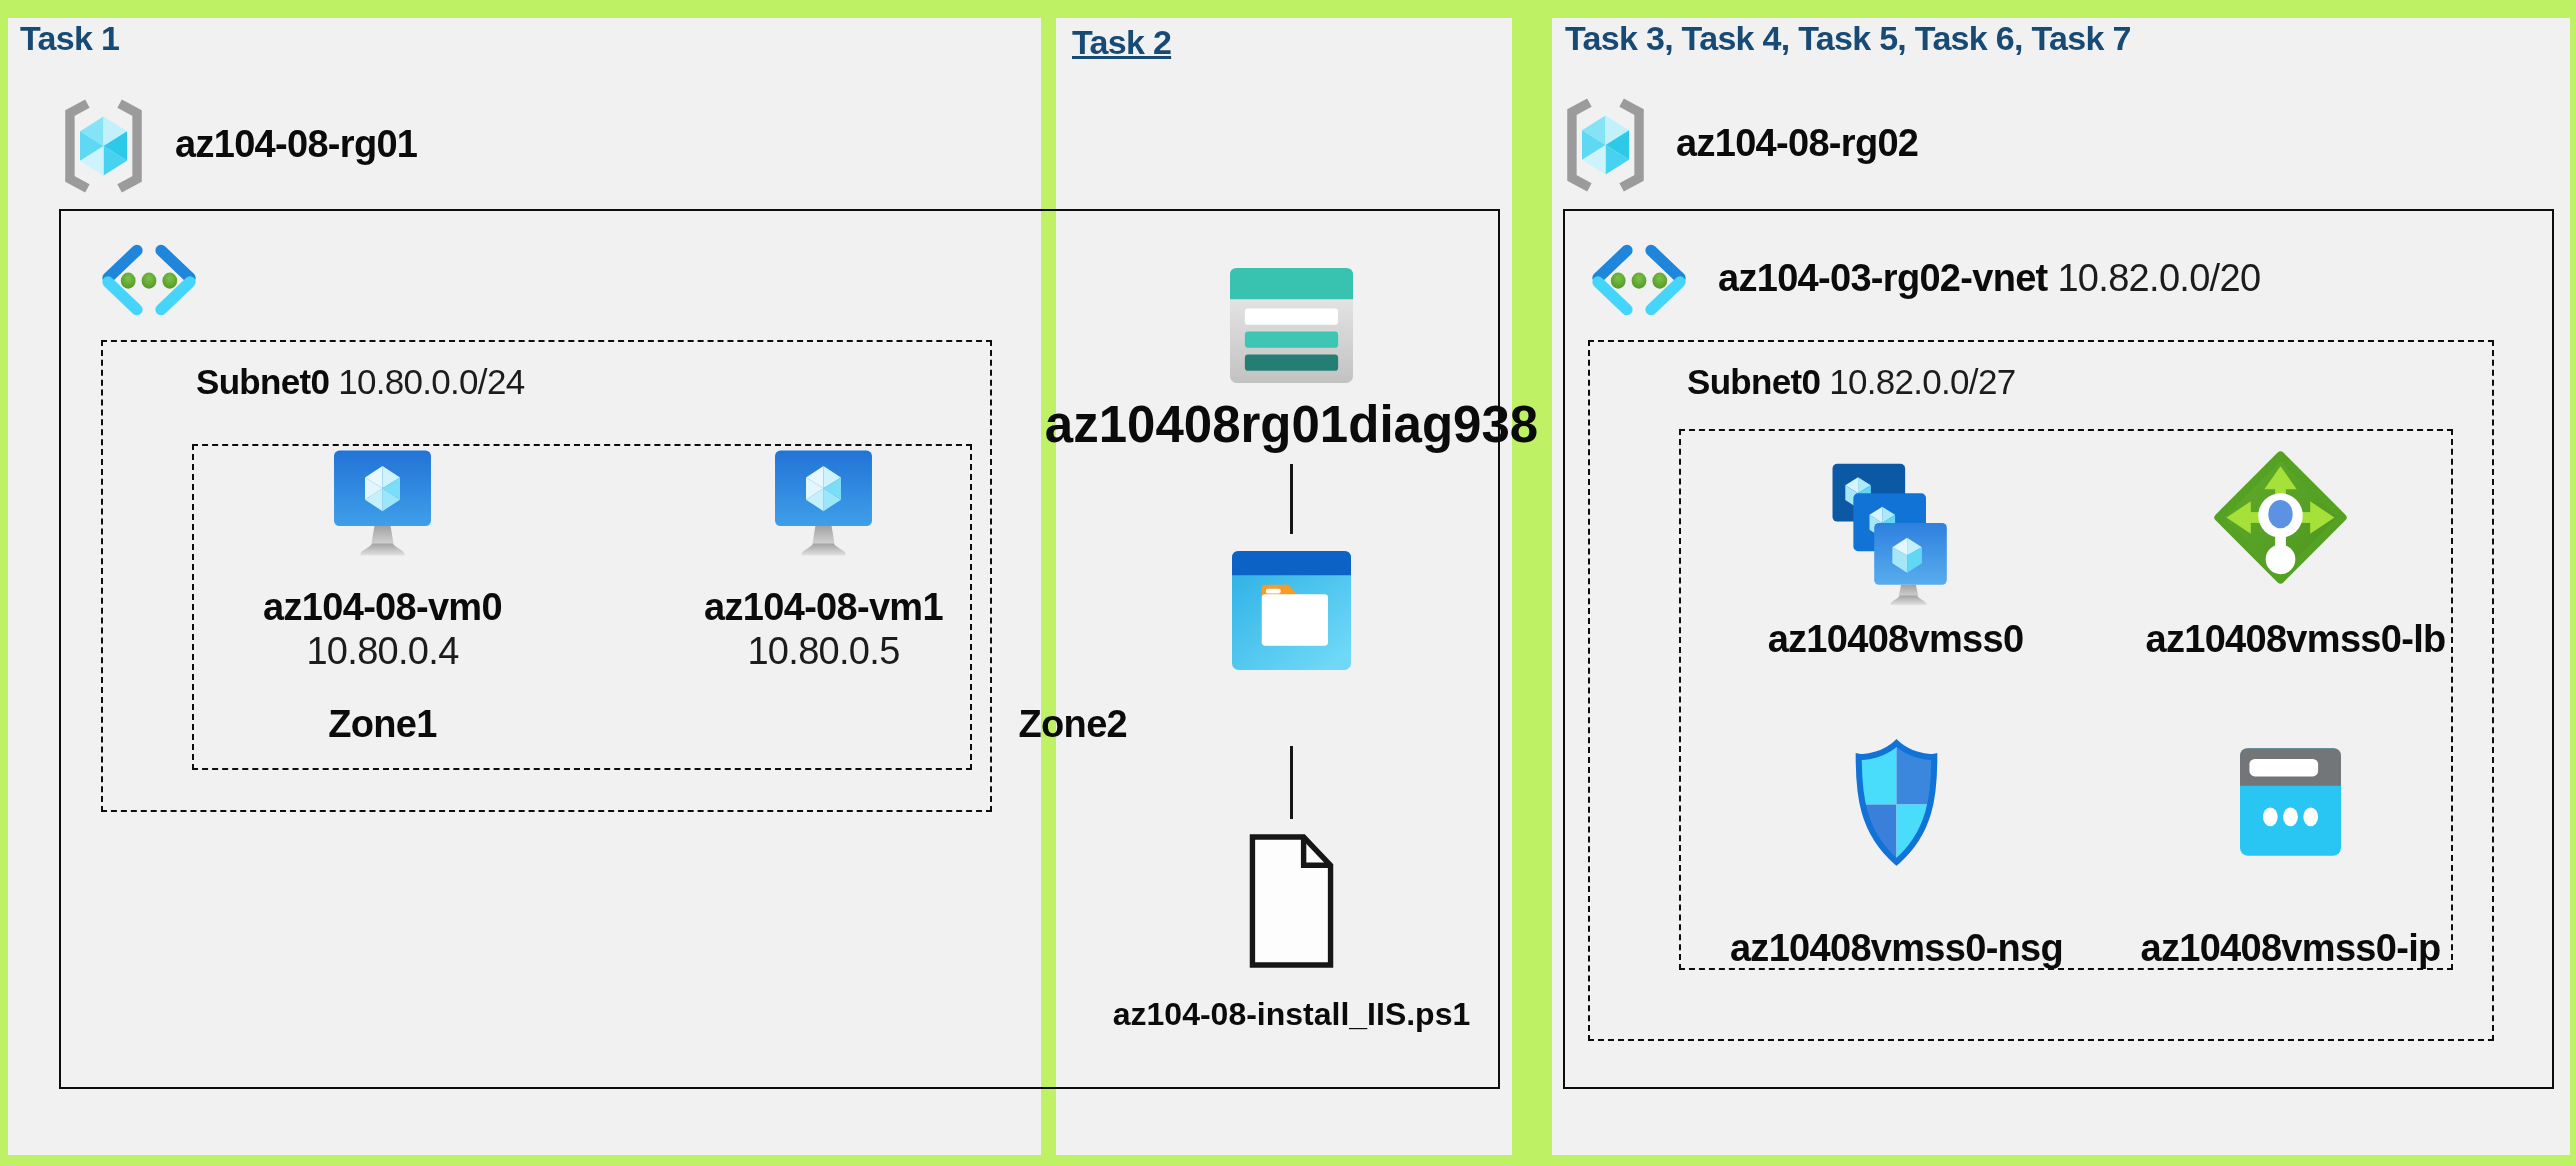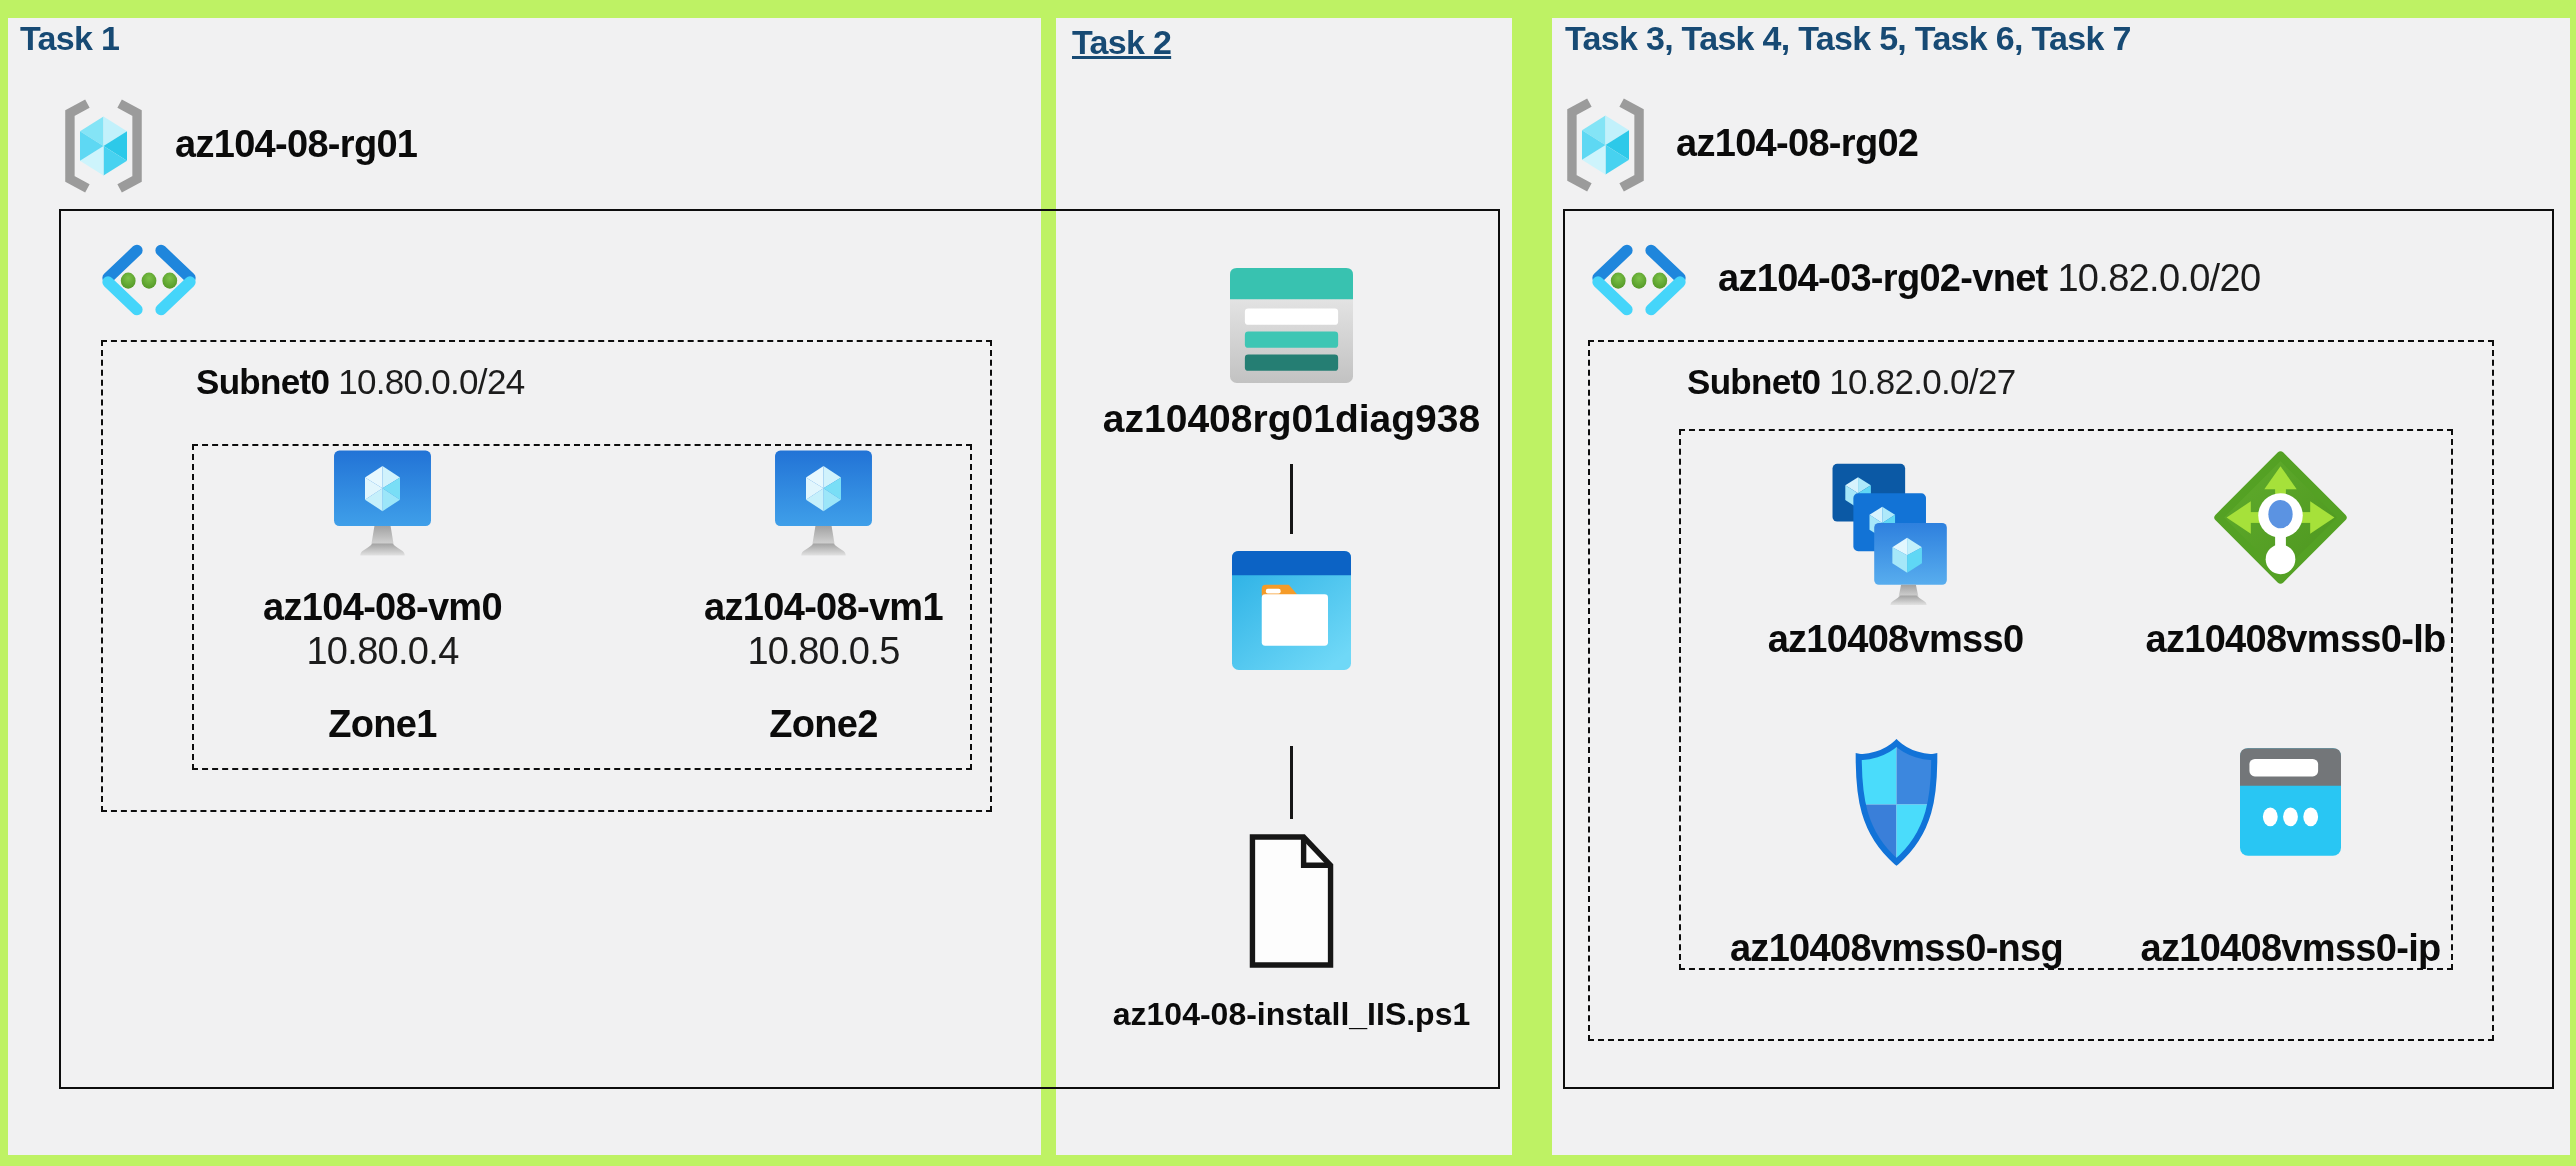--- a/index.html
+++ b/index.html
@@ -10,21 +10,21 @@
   .box-dashed{position:absolute;border:2.7px dashed #0d0d0d;}
   .title{position:absolute;font-size:34px;font-weight:bold;color:#174a74;
          white-space:nowrap;letter-spacing:-0.7px;line-height:1.1;}
   .lbl{position:absolute;font-size:38px;font-weight:bold;white-space:nowrap;
        letter-spacing:-0.7px;line-height:1;}
   .lbl .thin{font-weight:normal;color:#1c1c1c;}
   .lbl-sub{font-size:35px;}
   .lbl-c{position:absolute;width:607px;text-align:center;font-size:38px;font-weight:bold;
          white-space:nowrap;letter-spacing:-0.7px;line-height:1;}
   .lbl-c.thin{font-weight:normal;color:#1c1c1c;}
-  .mid-st{font-size:39px;letter-spacing:0;}
+  .mid-st{font-size:51px;letter-spacing:0;}
   .mid-sc{font-size:38px;letter-spacing:0;}
   .mid-ps{font-size:32px;letter-spacing:0;}
   .icon{position:absolute;line-height:0;}
   .vline{position:absolute;width:3.4px;background:#161616;}
 </style>
 </head>
 <body>
 
 <div class="page">
 
@@ -167,21 +167,21 @@
       <polygon points="101,42 101,75 75,58" fill="#79def6"></polygon>
       <polygon points="101,75 75,92 75,58" fill="#9ce6f9"></polygon>
       <polygon points="75,92 49,75 75,58" fill="#c6f0fb"></polygon>
       <polygon points="49,75 49,42 75,58" fill="#e1f6fd"></polygon>
       <polygon points="63,114 87,114 93,150 57,150" fill="url(#standGrad)"></polygon>
       <path d="M47,150 Q57,144 60,140 H90 Q93,144 103,150 Q108,153 108,158 H42 Q42,153 47,150 Z" fill="url(#standGrad)"></path>
     </svg>
   </div>
   <div class="lbl-c" style="left:520px;top:588px;">az104-08-vm1</div>
   <div class="lbl-c thin" style="left:520px;top:632px;">10.80.0.5</div>
-  <div class="lbl-c" style="left:520px;top:705px;">Zone2</div>
+  <div class="lbl-c" style="left:520px;top:705px;text-align:right;">Zone2</div>
 
   <div class="icon" style="left:1230px;top:268px;">
     <svg width="123" height="115" viewBox="0 0 182 170">
       <rect x="0" y="0" width="182" height="170" rx="10" fill="url(#stBody)"></rect>
       <path d="M0,46 V10 Q0,0 10,0 H172 Q182,0 182,10 V46 Z" fill="#38c2b0"></path>
       <rect x="22" y="60" width="138" height="24" rx="5" fill="#ffffff"></rect>
       <rect x="22" y="94" width="138" height="24" rx="5" fill="#3ec6b4"></rect>
       <rect x="22" y="128" width="138" height="24" rx="5" fill="#257e73"></rect>
     </svg>
   </div>

